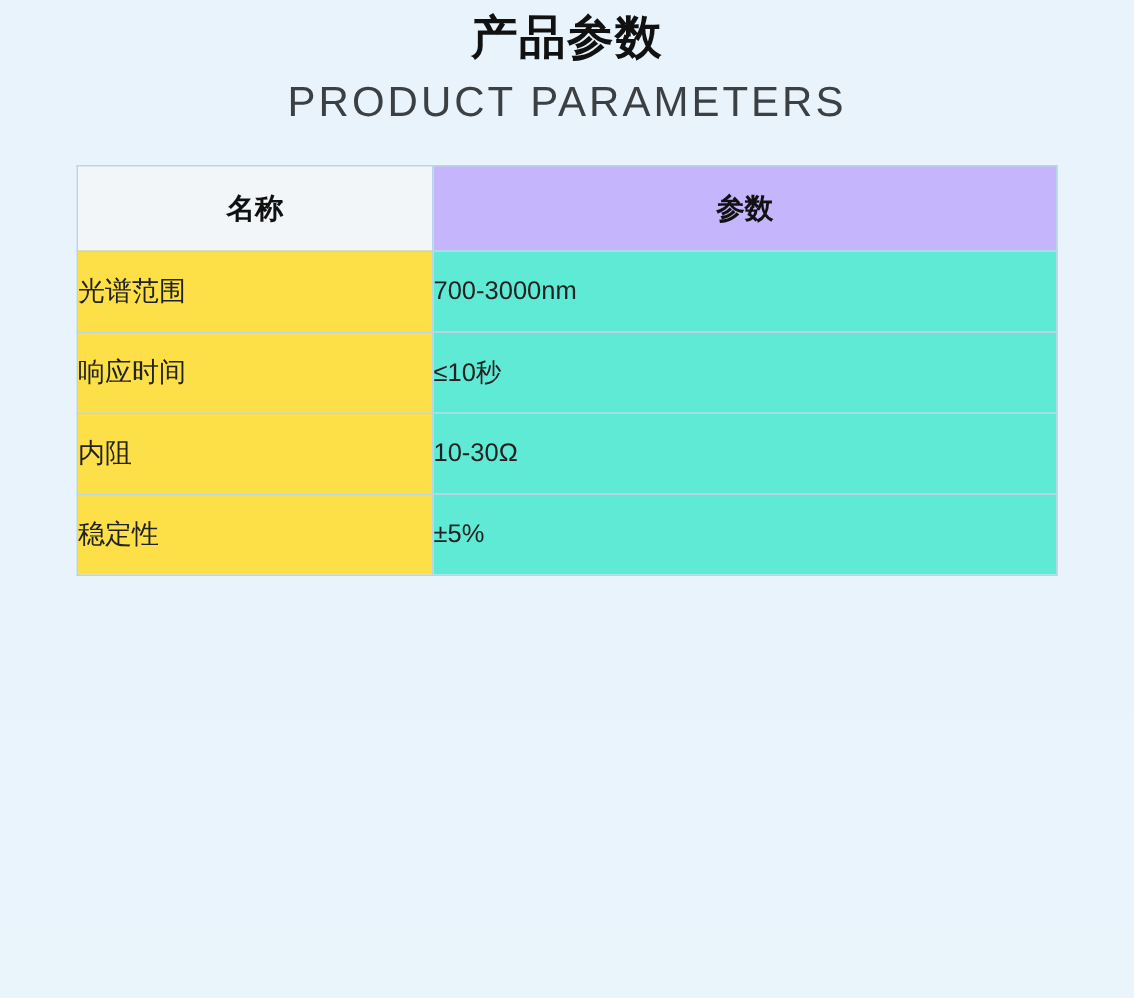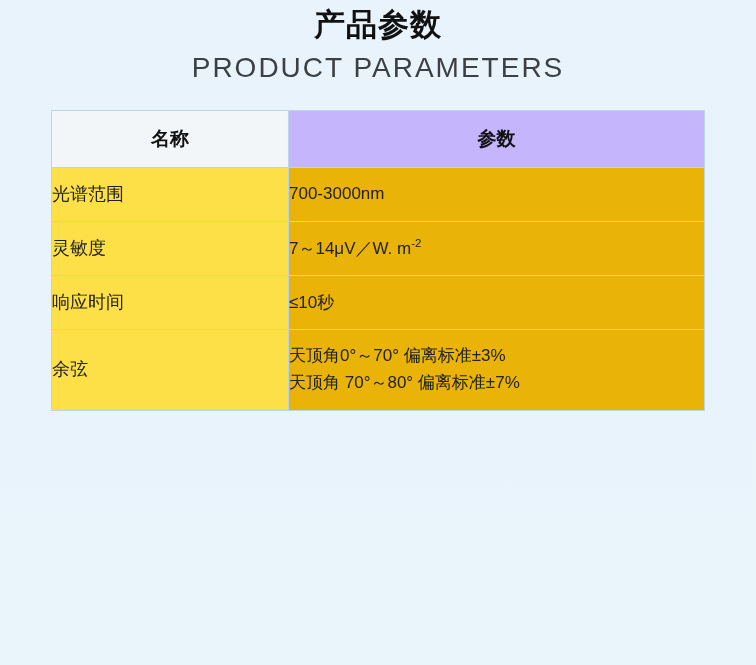--- a/index.html
+++ b/index.html
@@ -67,21 +67,21 @@
     font-size: 17px;
     color: #222;
     font-weight: normal;
   }
   tbody td.name-cell {
     background: #fde047;
     font-size: 18px;
     width: 236px;
   }
   tbody td.value-cell {
-    background: #eab308;
+    background: #5eead4;
   }
   tbody tr.two-line td {
     height: 80px;
     line-height: 1.55;
   }
   th.name-head {
     width: 236px;
     background: #f2f6f8;
   }
   th.value-head {
@@ -112,31 +112,28 @@
           <th class="name-head">名称</th>
           <th class="value-head">参数</th>
         </tr>
       </thead>
       <tbody>
         <tr>
           <td class="name-cell">光谱范围</td>
           <td class="value-cell">700-3000nm</td>
         </tr>
         <tr>
-          <td class="name-cell">灵敏度</td>
-          <td class="value-cell"><span>7～14μV／W. m</span><sup>-2</sup></td>
-        </tr>
-        <tr>
           <td class="name-cell">响应时间</td>
           <td class="value-cell">≤10秒</td>
         </tr>
-        <tr class="two-line">
-          <td class="name-cell">余弦</td>
-          <td class="value-cell">
-            <span class="value-line">天顶角0°～70° 偏离标准±3%</span>
-            <span class="value-line">天顶角 70°～80° 偏离标准±7%</span>
-          </td>
+        <tr>
+          <td class="name-cell">内阻</td>
+          <td class="value-cell">10-30Ω</td>
+        </tr>
+        <tr>
+          <td class="name-cell">稳定性</td>
+          <td class="value-cell">±5%</td>
         </tr>
       </tbody>
     </table>
   </div>
 
 </div>
 
 </body></html>

